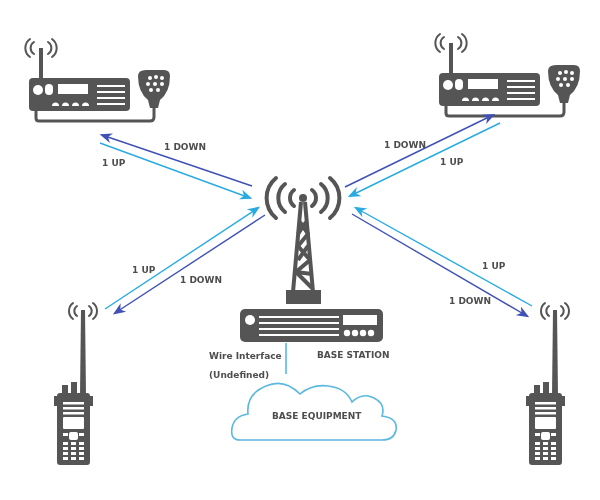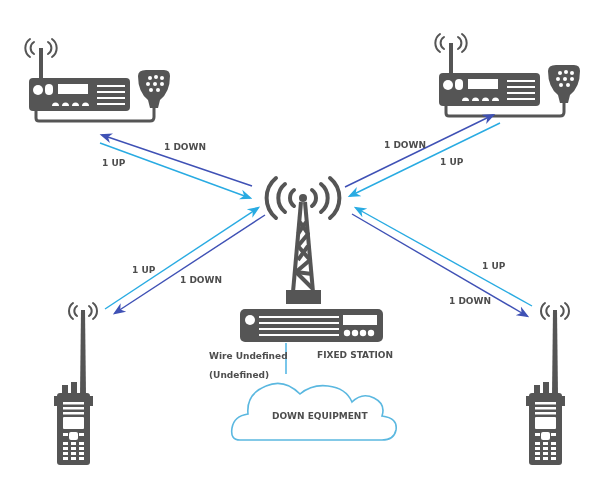--- a/index.html
+++ b/index.html
@@ -228,16 +228,16 @@
 
 <div class="lbl" style="left:384px;top:140px">1 DOWN</div>
 <div class="lbl" style="left:440px;top:157px">1 UP</div>
 
 <div class="lbl" style="left:132px;top:265px">1 UP</div>
 <div class="lbl" style="left:180px;top:275px">1 DOWN</div>
 
 <div class="lbl" style="left:482px;top:261px">1 UP</div>
 <div class="lbl" style="left:449px;top:296px">1 DOWN</div>
 
-<div class="lbl" style="left:317px;top:350px">FIXED STATION</div>
-<div class="lbl" style="left:209px;top:351px">Wire Undefined</div>
+<div class="lbl" style="left:317px;top:350px">BASE STATION</div>
+<div class="lbl" style="left:209px;top:351px">Wire Interface</div>
 <div class="lbl" style="left:209px;top:370px">(Undefined)</div>
-<div class="lbl" style="left:272px;top:411px">DOWN EQUIPMENT</div>
+<div class="lbl" style="left:272px;top:411px">BASE EQUIPMENT</div>
 
 </body></html>

